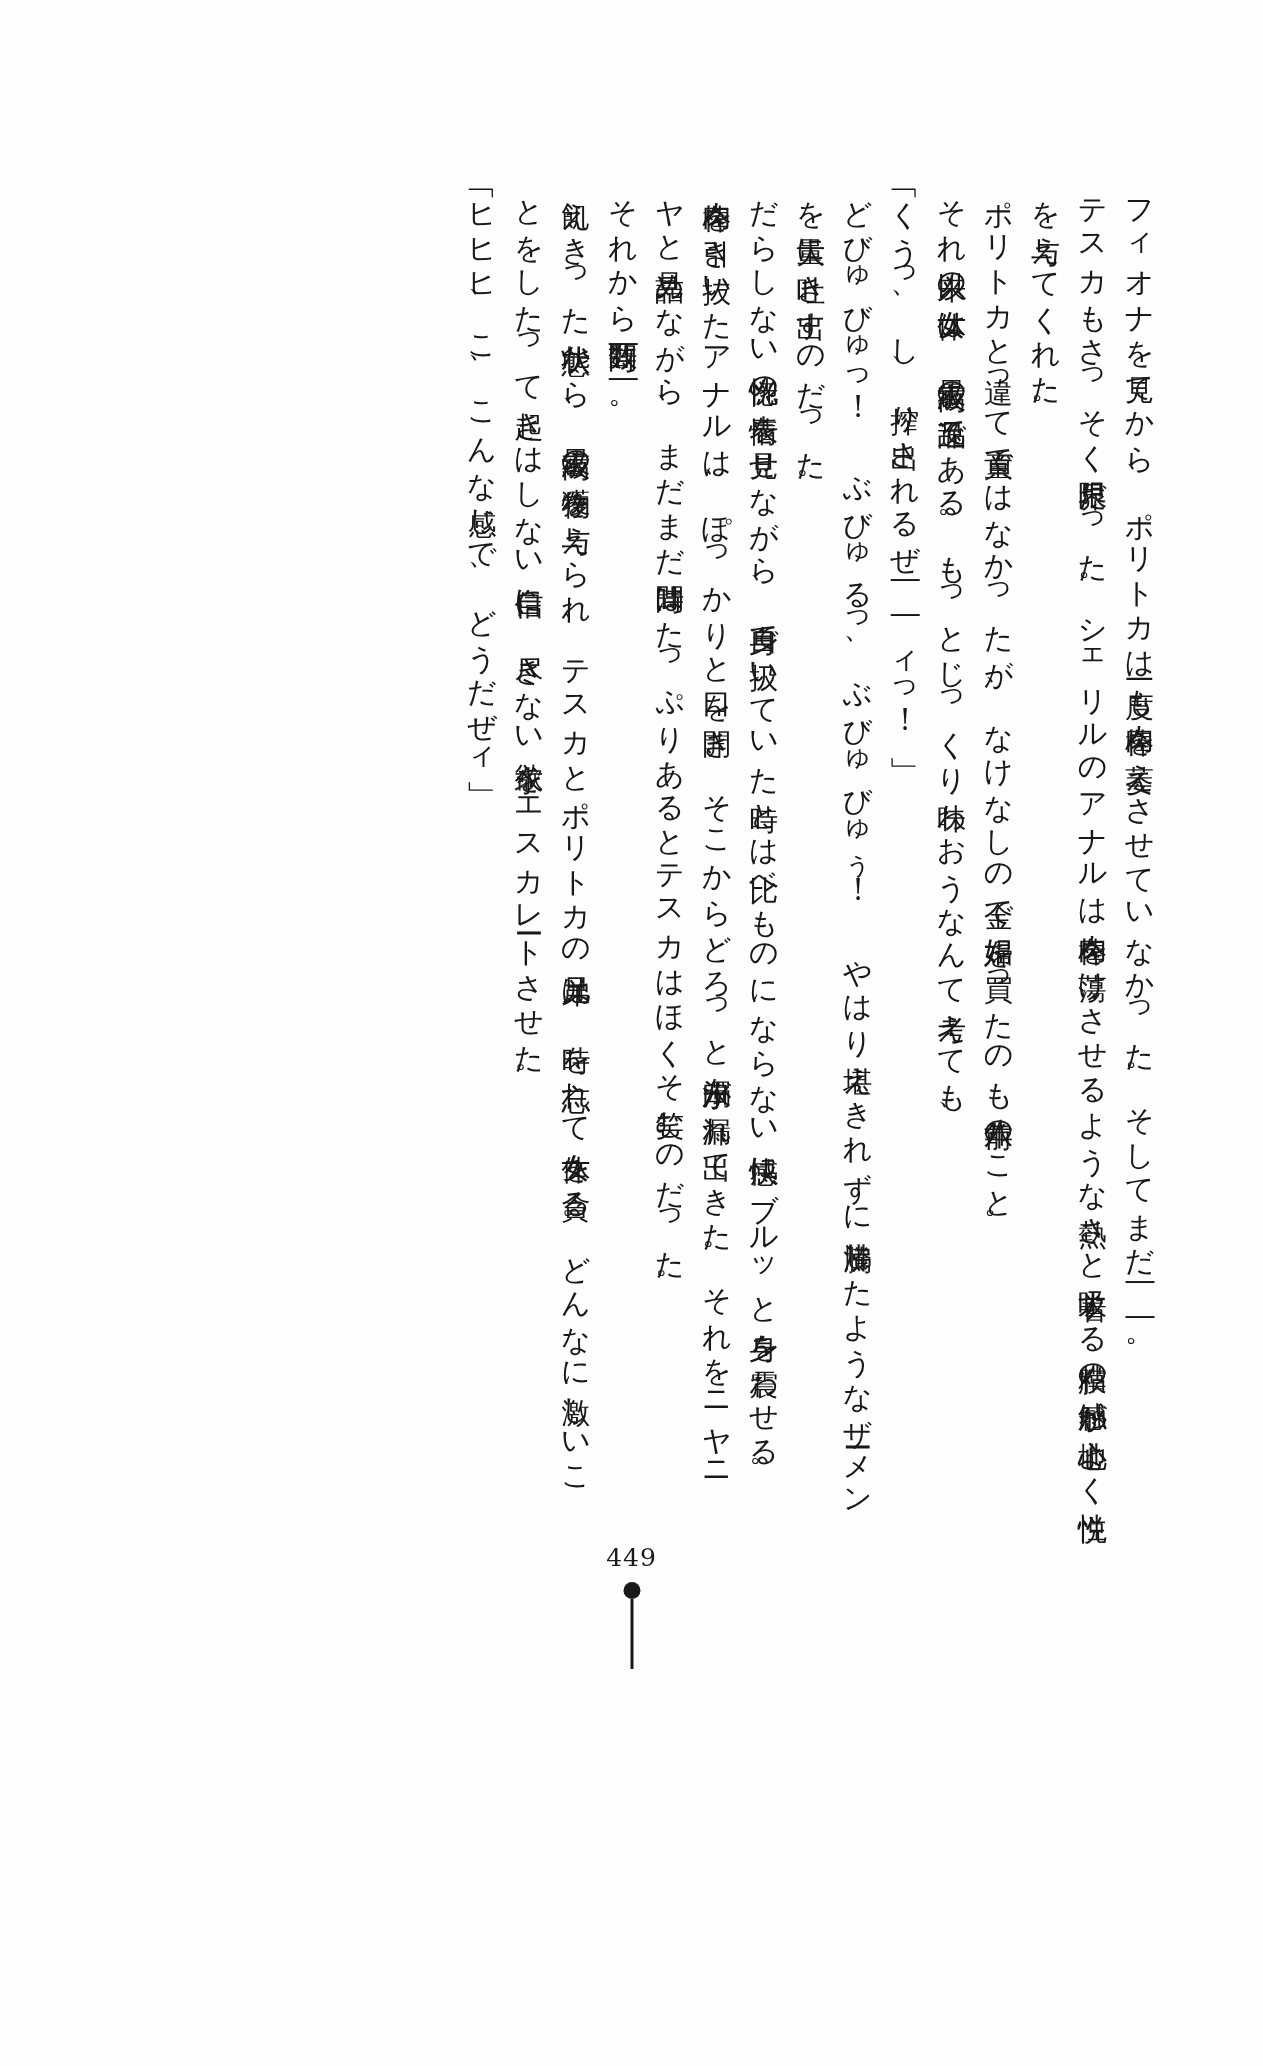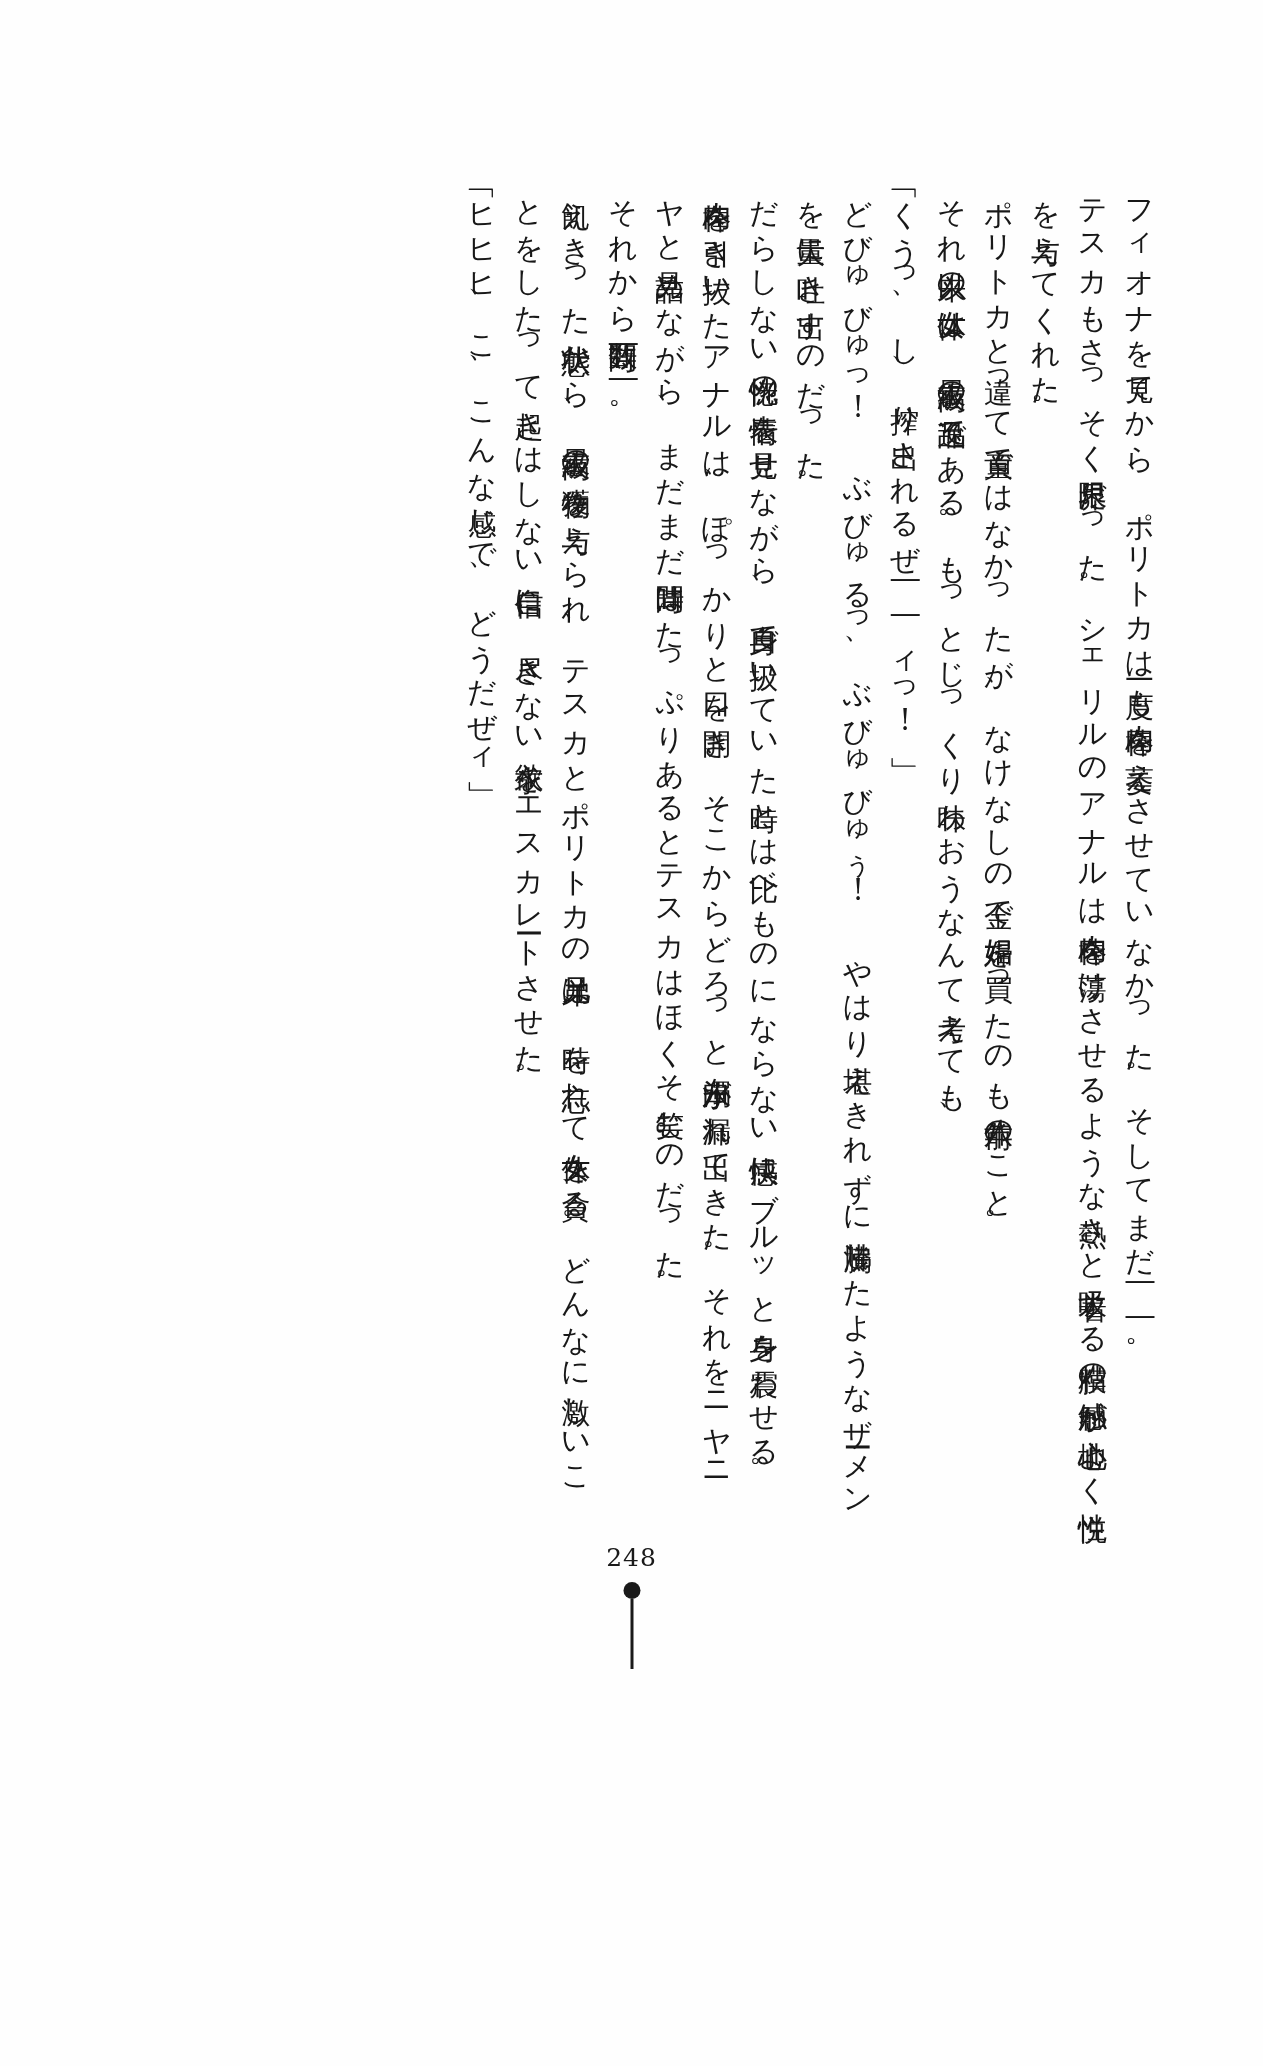--- a/index.html
+++ b/index.html
@@ -104,20 +104,20 @@
     <p>それ以来の女体は、最高級の逸品である。もっとじっくり味わおうなんて考えても、</p>
     <p>「くうっ、し、搾り出されるぜ――ィっ!」</p>
     <p class="indent">どびゅびゅっ!　ぶびゅるっ、ぶびゅびゅぅ!　やはり堪えきれずに沸騰したようなザーメンを大量に吐き出すのだった。</p>
     <p class="indent">だらしない恍惚の表情を見せながら、自身で扱いていた時とは比べものにならない快感にブルッと身を震わせる。</p>
     <p class="indent">肉棒を引き抜いたアナルは、ぽっかりと口を開き、そこからどろっと白濁水が漏れ出てきた。それをニヤニヤと見詰めながら、まだまだ時間はたっぷりあるとテスカはほくそ笑むのだった。</p>
     <p class="indent">それから数時間――。</p>
     <p class="indent">飢えきった状態から、最高級の獲物を与えられ、テスカとポリトカの兄弟は、時を忘れて女体を貪る。どんなに激しいことをしたって起きはしない自信に、尽きない欲求をエスカレートさせた。</p>
     <p>「ヒヒヒ、こ、こんな感じで、どうだぜィ」</p>
   </div>
 
-  <div id="page-number">248</div>
+  <div id="page-number">449</div>
 
   <div id="bottom-mark">
     <div class="dot"></div>
     <div class="rule"></div>
   </div>
 
 </div>
 
 </body></html>

